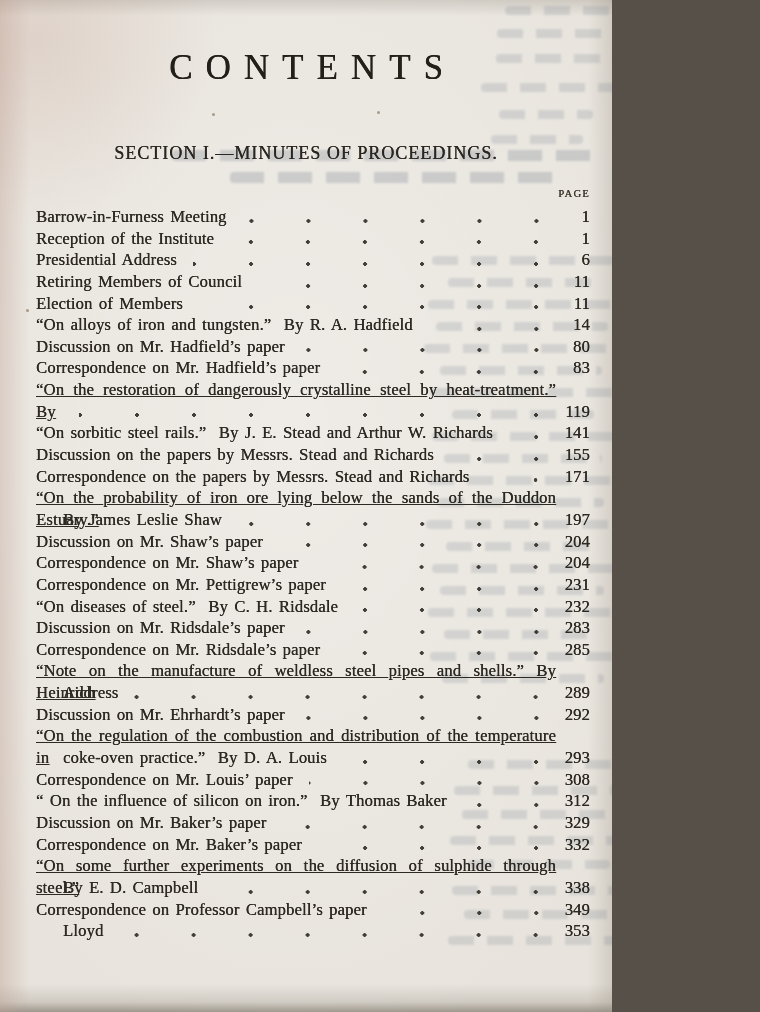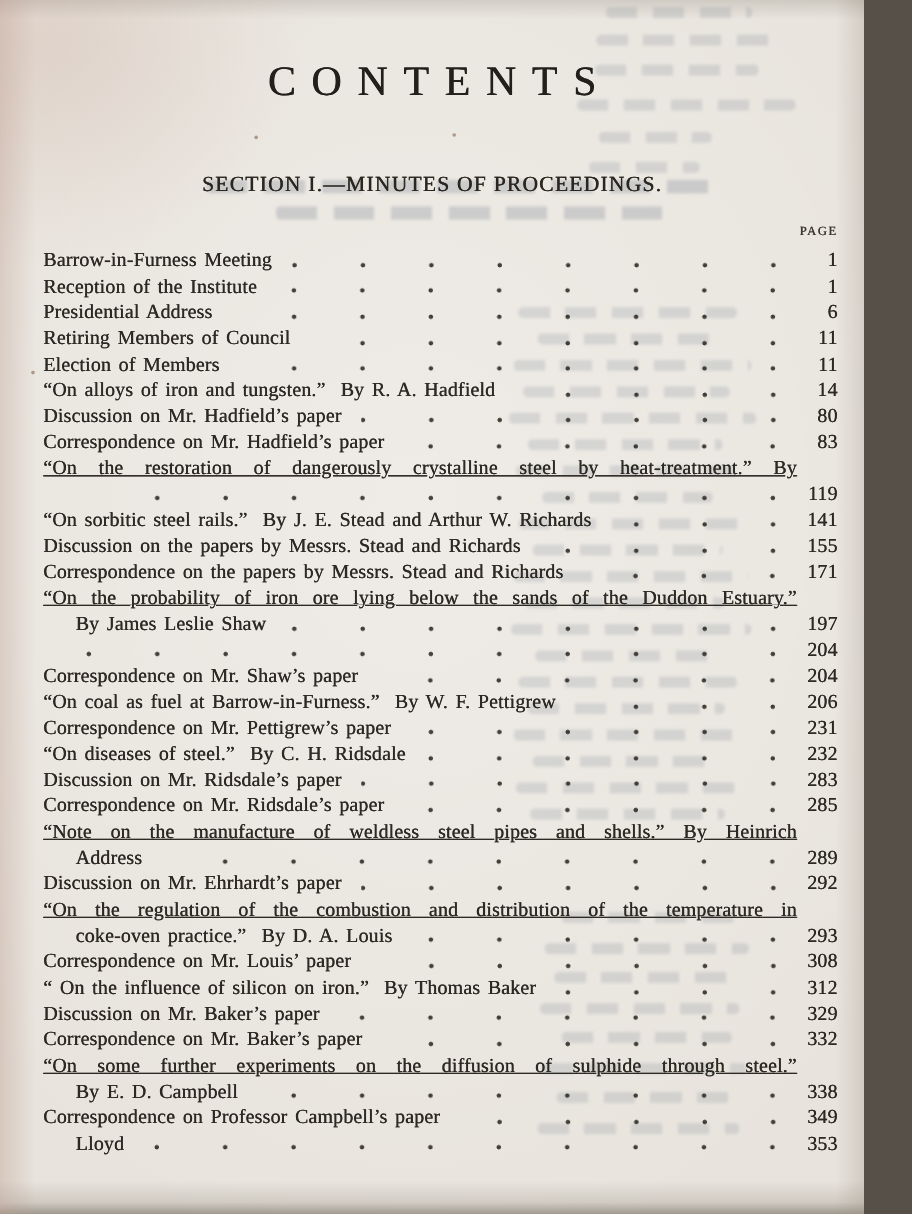--- a/index.html
+++ b/index.html
@@ -1,17 +1,17 @@
 <!DOCTYPE html>
 <html><head>
 <meta charset="utf-8">
 <style>
   html,body{margin:0;padding:0;background:#565049;}
   .scan{
-    position:relative;width:720px;height:1012px;overflow:hidden;
+    position:relative;width:612px;height:1012px;overflow:hidden;
     background:
       radial-gradient(45% 28% at 6% 4%, rgba(196,160,146,.28), rgba(196,160,146,0) 65%),
       radial-gradient(95% 85% at 48% 42%, rgba(255,255,255,.30), rgba(255,255,255,0) 75%),
       linear-gradient(90deg, rgba(190,160,147,.42), rgba(190,160,147,0) 30px),
       linear-gradient(270deg, rgba(150,140,126,.28), rgba(150,140,126,0) 24px),
       linear-gradient(180deg, rgba(148,140,128,.32), rgba(148,140,128,0) 16px),
       linear-gradient(0deg, rgba(96,88,74,.55), rgba(120,110,96,.22) 10px, rgba(120,110,96,0) 28px),
       var(--paper,#e8e4dd);
     font-family:"Liberation Serif","DejaVu Serif",serif;
     color:var(--ink,#2d2923);
@@ -171,32 +171,28 @@
         <span class="leader"></span>
         <span class="pg">171</span>
       </div>
       <div class="row just"><span class="rt">“On the probability of iron ore lying below the sands of the Duddon Estuary.”</span></div>
       <div class="row indent">
         <span class="rt">By James Leslie Shaw</span>
         <span class="leader"></span>
         <span class="pg">197</span>
       </div>
       <div class="row">
+        <span class="rt">Discussion on Mr. Shaw’s paper</span>
         <span class="leader"></span>
         <span class="pg">204</span>
       </div>
       <div class="row">
         <span class="rt">Correspondence on Mr. Shaw’s paper</span>
         <span class="leader"></span>
         <span class="pg">204</span>
-      </div>
-      <div class="row">
-        <span class="rt">“On coal as fuel at Barrow-in-Furness.”  By W. F. Pettigrew</span>
-        <span class="leader"></span>
-        <span class="pg">206</span>
       </div>
       <div class="row">
         <span class="rt">Correspondence on Mr. Pettigrew’s paper</span>
         <span class="leader"></span>
         <span class="pg">231</span>
       </div>
       <div class="row">
         <span class="rt">“On diseases of steel.”  By C. H. Ridsdale</span>
         <span class="leader"></span>
         <span class="pg">232</span>

